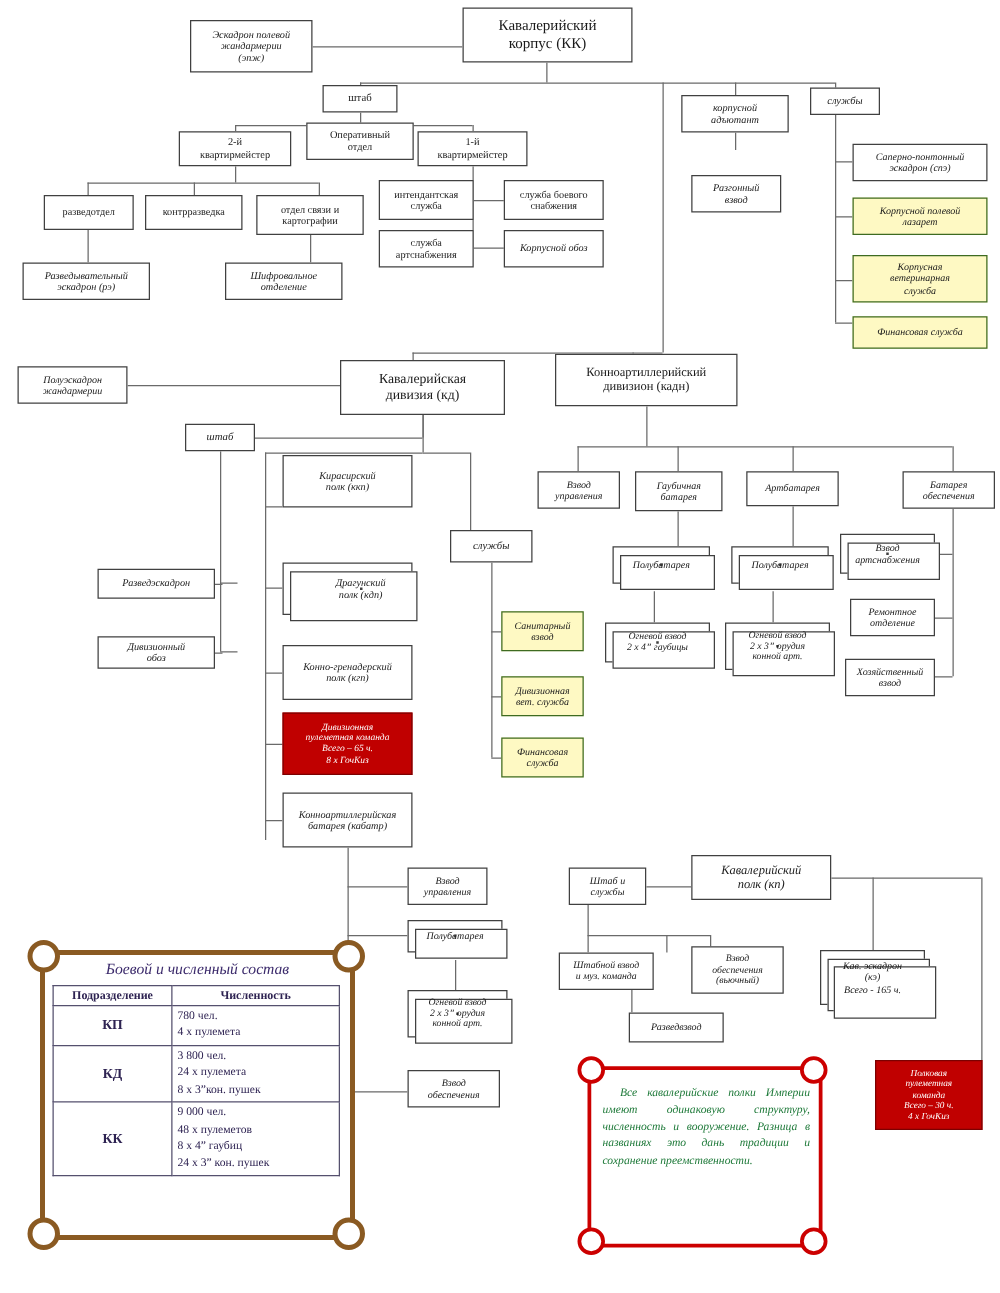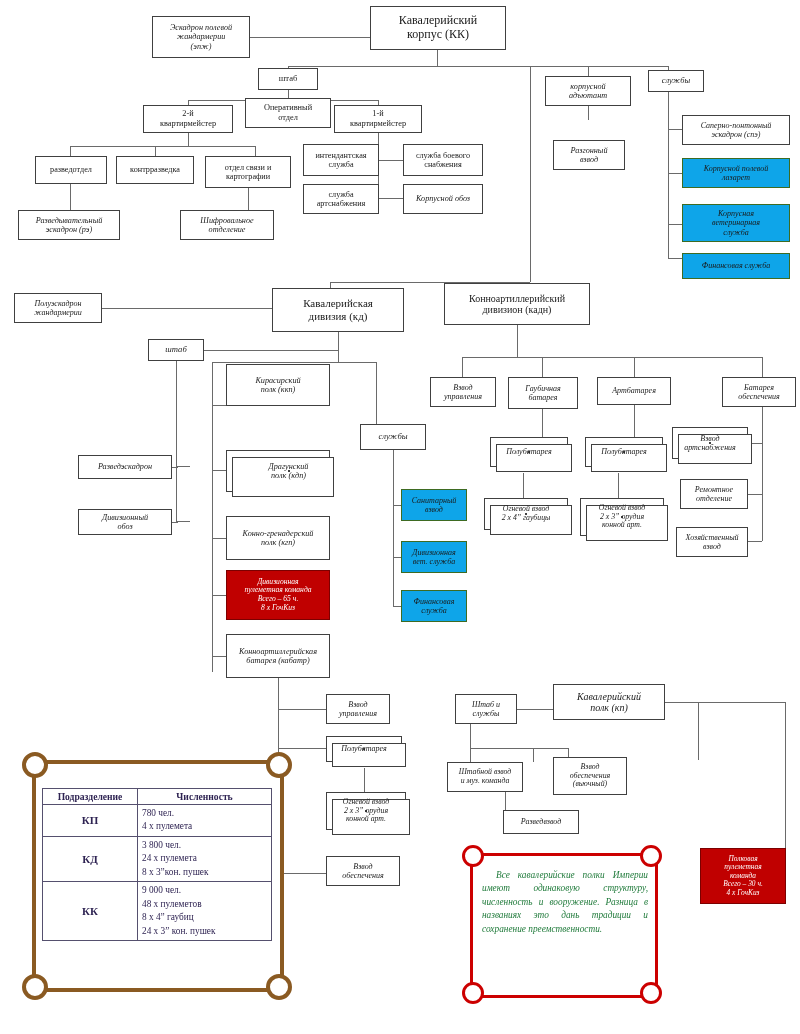--- a/index.html
+++ b/index.html
@@ -8,21 +8,21 @@
        color:#1a1a1a;overflow:hidden;}
   #stage{position:absolute;left:0;top:0;width:656px;height:1034px;}
 
   
   .box{position:absolute;box-sizing:border-box;border:1.3px solid #404040;
        background:#ffffff;display:flex;align-items:center;justify-content:center;
        text-align:center;line-height:1.15;padding:1px 3px;z-index:5;}
   .box span{display:block;width:100%;}
   .it{font-style:italic;}
   .rm{font-style:normal;}
-  .green{background:#0ea5e9;border-color:#3e6b22;}
+  .green{background:#fef9c3;border-color:#3e6b22;}
   .red{background:#c00000;border-color:#7c0000;color:#ffffff;}
   .thick{border-width:1.7px;}
   
   .stack::before,.stack::after{content:"";position:absolute;border:1.2px solid #404040;
       background:#fff;z-index:-1;box-sizing:border-box;}
   .stack::before{left:5px;top:6px;width:100%;height:100%;}
   .stack2::after{left:10px;top:12px;width:100%;height:100%;}
 
   
   .ln{position:absolute;background:#6a6a6a;z-index:1;}
@@ -350,31 +350,35 @@
     </div>
   <div class="ln lnv" style="left:505px;top:792px;height:18px;"></div>
   <div class="box" style="left:503px;top:810px;width:76px;height:24px;font-size:8px;">
     <span class="it">Разведвзвод</span>
     </div>
 
   <div class="ln lnh" style="left:665px;top:702px;width:120px;"></div>
   <div class="ln lnv" style="left:698px;top:702px;height:58px;"></div>
   <div class="ln lnv" style="left:785px;top:702px;height:146px;"></div>
 
+  <div class="box stack stack2" style="left:656px;top:760px;width:84px;height:44px;font-size:8px;">
+    <span class="it">Кав. эскадрон<br>(кэ)<br>Всего - 165 ч.</span>
+    </div>
   <div class="box red" style="left:700px;top:848px;width:86px;height:56px;font-size:7.4px;">
     <span class="it">Полковая<br>пулеметная<br>команда<br>Всего – 30 ч.<br>4 х ГочКиз</span>
     </div>
 
   <div class="scroll" id="scroll-table">
     <div class="frame"></div>
     <div class="curl curl-br" style="left:4px;top:0px;"></div>
     <div class="curl curl-br" style="left:248px;top:0px;"></div>
     <div class="curl curl-br" style="left:4px;top:222px;"></div>
     <div class="curl curl-br" style="left:248px;top:222px;"></div>
 
+    <div id="tbl-title">Боевой и численный состав</div>
     <table id="comp-table">
       <thead>
         <tr>
           <th>Подразделение</th>
           <th>Численность</th>
         </tr>
       </thead>
       <tbody>
         <tr>
           <td class="unit">КП</td>

